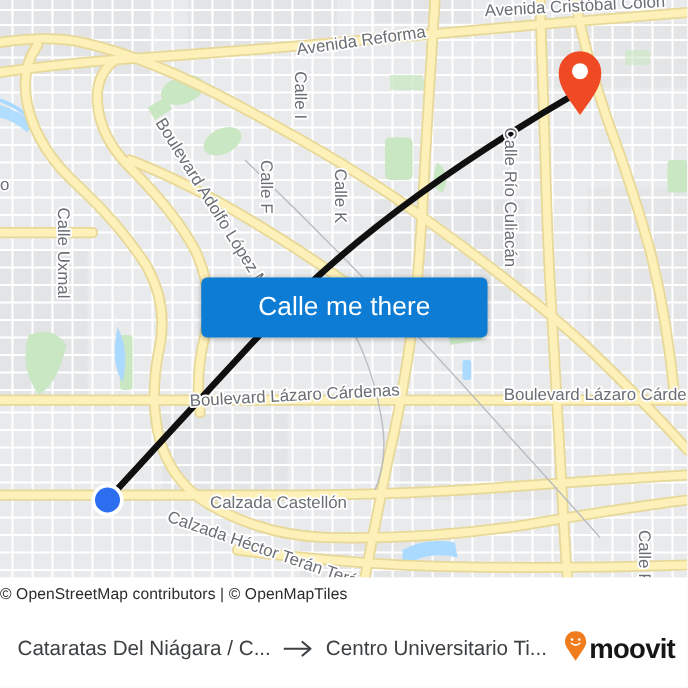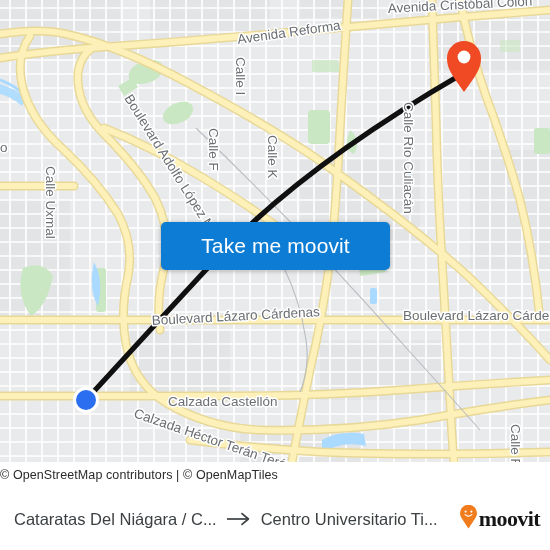--- a/index.html
+++ b/index.html
@@ -88,21 +88,21 @@
     display: flex;
     align-items: center;
     margin-left: 8px;
   }
   .brand-word {
     font-size: 22px;
     font-weight: bold;
     color: #161616;
     letter-spacing: -0.6px;
     margin-left: 1px;
-    font-family: Liberation Serif, serif;
+    font-family: Liberation Sans, sans-serif;
   }
 
   
   #take-me-there {
     position: absolute;
     left: 161px;
     top: 222px;
     width: 229px;
     height: 48px;
     background: #0d7cd4;
@@ -313,21 +313,21 @@
           <circle cx="0" cy="0" r="10" fill="#2b6ff0"></circle>
         </g>
 
         <g transform="translate(464,58)">
           <path d="M0 34 C-13 16 -17 10 -17 0 A17 17 0 1 1 17 0 C17 10 13 16 0 34 Z" fill="#ef4a23"></path>
           <circle cx="0" cy="-1" r="6.4" fill="#ffffff"></circle>
         </g>
       </g>
     </svg>
 
-    <button id="take-me-there">Take me moovit</button>
+    <button id="take-me-there">Calle me there</button>
   </div>
 
   <div id="attribution">
     <span class="attr-text">© OpenStreetMap contributors | © OpenMapTiles</span>
   </div>
 
   <div id="footer">
     <div class="trip">
       <span class="trip-endpoint">Cataratas Del Niágara / C...</span>
       <span class="trip-arrow">

